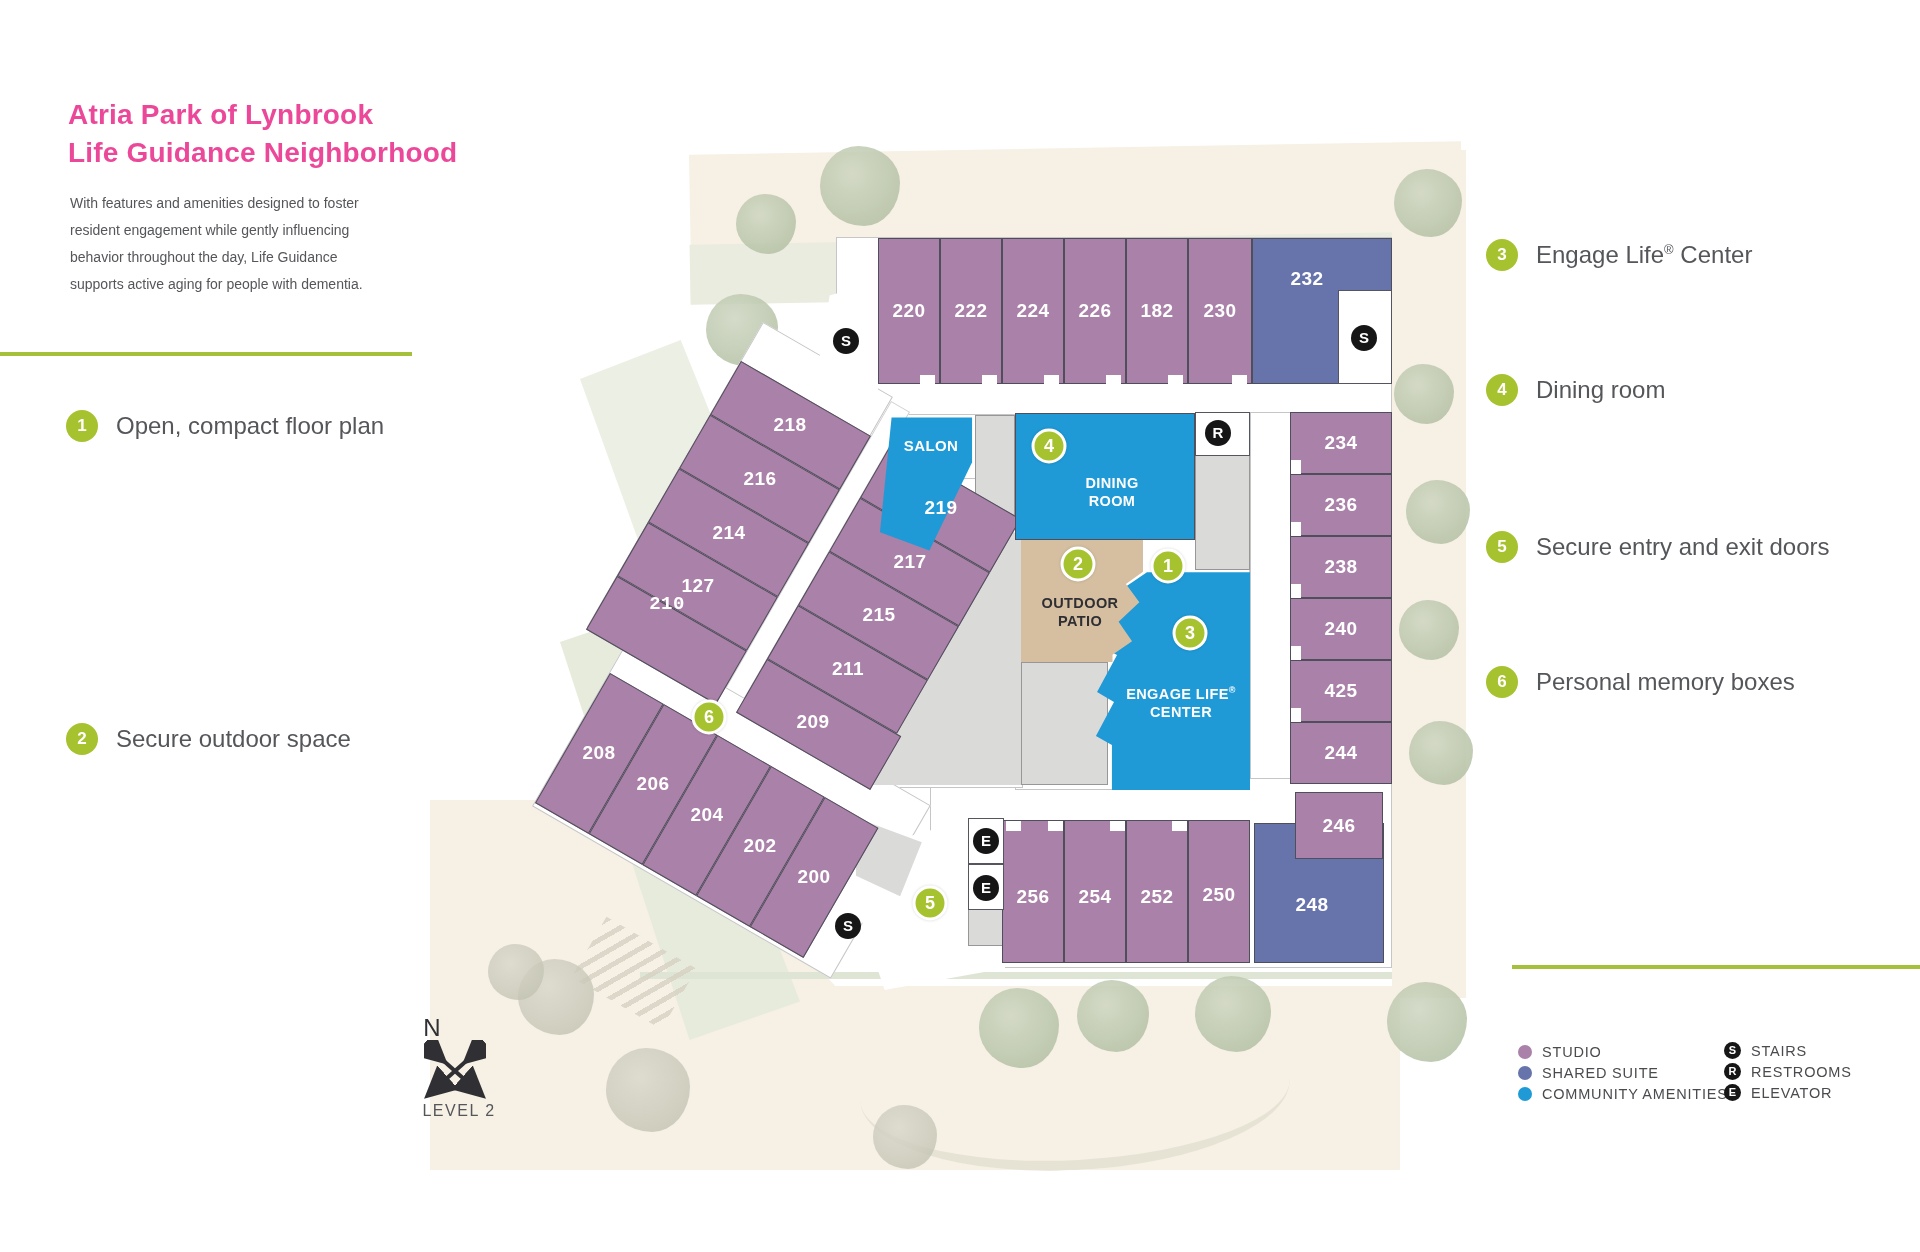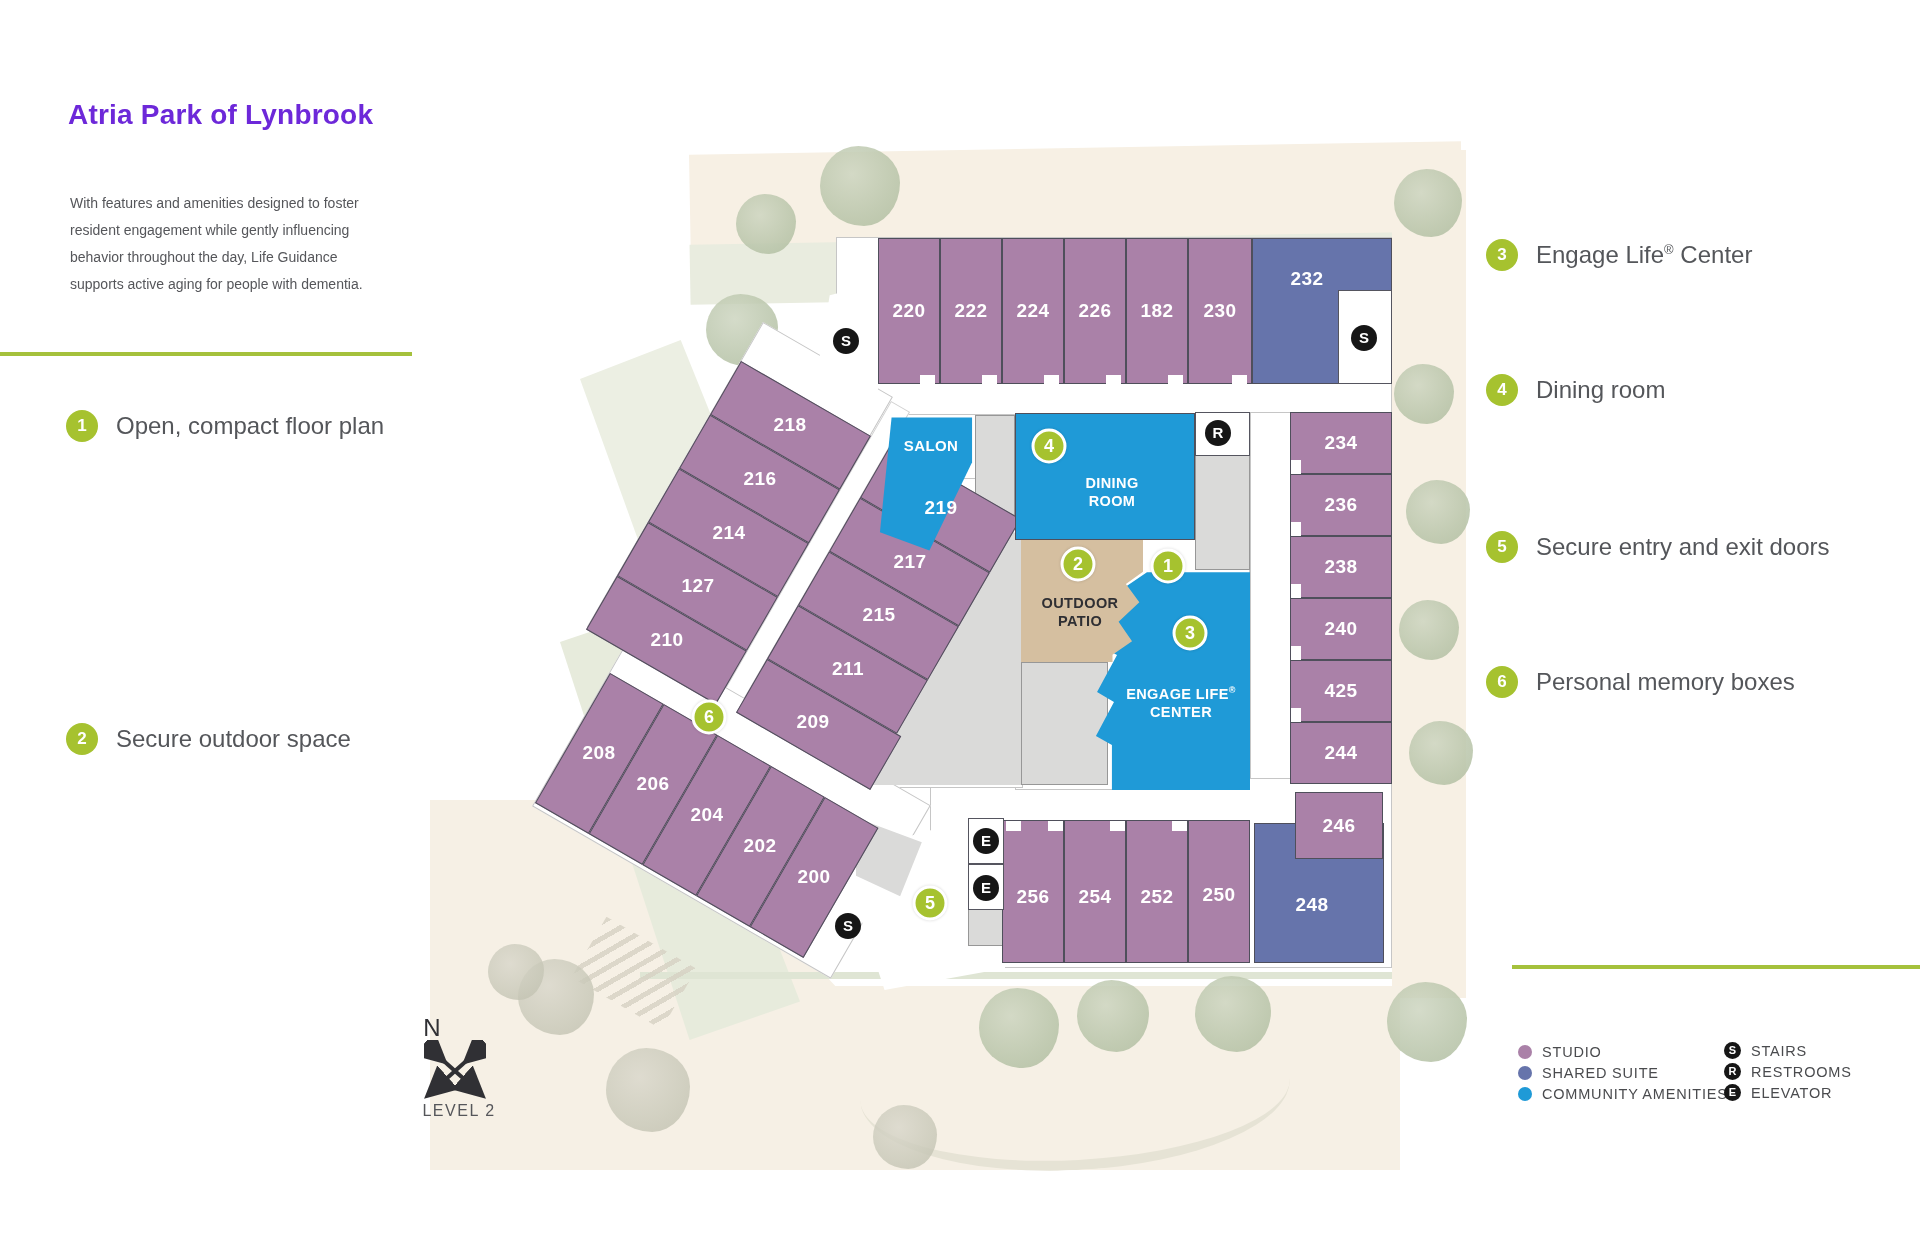--- a/index.html
+++ b/index.html
@@ -29,21 +29,21 @@
           font-size:14.5px;letter-spacing:.4px;text-align:center;line-height:18px;white-space:nowrap;z-index:40;}
   .alabel.dark{color:#2f2f33;}
   .marker{position:absolute;width:35px;height:35px;border-radius:50%;background:#a6c22f;
           border:3px solid #fff;color:#fff;font-weight:700;font-size:18px;line-height:29px;
           text-align:center;transform:translate(-50%,-50%);box-sizing:border-box;z-index:50;
           box-shadow:0 0 3px rgba(0,0,0,.15);}
   .picon{position:absolute;width:26px;height:26px;border-radius:50%;background:#161616;color:#fff;
          font-weight:700;font-size:15px;line-height:26px;text-align:center;
          transform:translate(-50%,-50%);z-index:50;}
   
-  .title{position:absolute;left:68px;top:96px;font-size:28px;font-weight:700;color:#6d28d9;
+  .title{position:absolute;left:68px;top:96px;font-size:28px;font-weight:700;color:#ec4899;
          line-height:38px;letter-spacing:.2px;}
   .desc{position:absolute;left:70px;top:190px;width:300px;font-size:14px;color:#55565a;line-height:27px;}
   .divider{position:absolute;height:4px;background:#a5c13c;}
   .feat{position:absolute;display:flex;align-items:center;gap:18px;}
   .fmarker{width:32px;height:32px;border-radius:50%;background:#a6c22f;color:#fff;font-weight:700;
            font-size:17px;line-height:32px;text-align:center;flex:0 0 32px;}
   .ftext{font-size:24px;color:#54565a;white-space:nowrap;}
   .ftext sup{font-size:13px;}
   
   .legend-col{position:absolute;display:flex;flex-direction:column;gap:6px;}
@@ -200,21 +200,21 @@
 
   <span class="rlabel" style="left:1033px;top:897px;">256</span>
   <span class="rlabel" style="left:1095px;top:897px;">254</span>
   <span class="rlabel" style="left:1157px;top:897px;">252</span>
   <span class="rlabel" style="left:1219px;top:895px;">250</span>
 
   <span class="rlabel" style="left:790px;top:425px;">218</span>
   <span class="rlabel" style="left:760px;top:479px;">216</span>
   <span class="rlabel" style="left:729px;top:533px;">214</span>
   <span class="rlabel" style="left:698px;top:586px;">127</span>
-  <span class="rlabel" style="left:667px;top:640px;">210</span>
+  <span class="rlabel" style="left:667px;top:604px;font-family:Liberation Mono, monospace;">210</span>
 
   <span class="rlabel" style="left:941px;top:508px;">219</span>
   <span class="rlabel" style="left:910px;top:562px;">217</span>
   <span class="rlabel" style="left:879px;top:615px;">215</span>
   <span class="rlabel" style="left:848px;top:669px;">211</span>
   <span class="rlabel" style="left:813px;top:722px;">209</span>
 
   <span class="rlabel" style="left:599px;top:753px;">208</span>
   <span class="rlabel" style="left:653px;top:784px;">206</span>
   <span class="rlabel" style="left:707px;top:815px;">204</span>
@@ -244,20 +244,21 @@
 
   <div class="picon" style="left:846px;top:341px;">S</div>
   <div class="picon" style="left:1364px;top:338px;">S</div>
   <div class="picon" style="left:1218px;top:433px;">R</div>
   <div class="picon" style="left:986px;top:841px;">E</div>
   <div class="picon" style="left:986px;top:888px;">E</div>
   <div class="picon" style="left:848px;top:926px;">S</div>
 
   <div class="title">
     <span style="display:block;">Atria Park of Lynbrook</span>
+    <span style="display:block;">Life Guidance Neighborhood</span>
   </div>
   <div class="desc">With features and amenities designed to foster resident engagement while gently influencing behavior throughout the day, Life Guidance supports active aging for people with dementia.</div>
   <div class="divider" style="left:0;top:352px;width:412px;"></div>
 
   <div class="feat" style="left:66px;top:410px;">
     <div class="fmarker">1</div>
     <div class="ftext">Open, compact floor plan</div>
   </div>
   <div class="feat" style="left:66px;top:723px;">
     <div class="fmarker">2</div>

